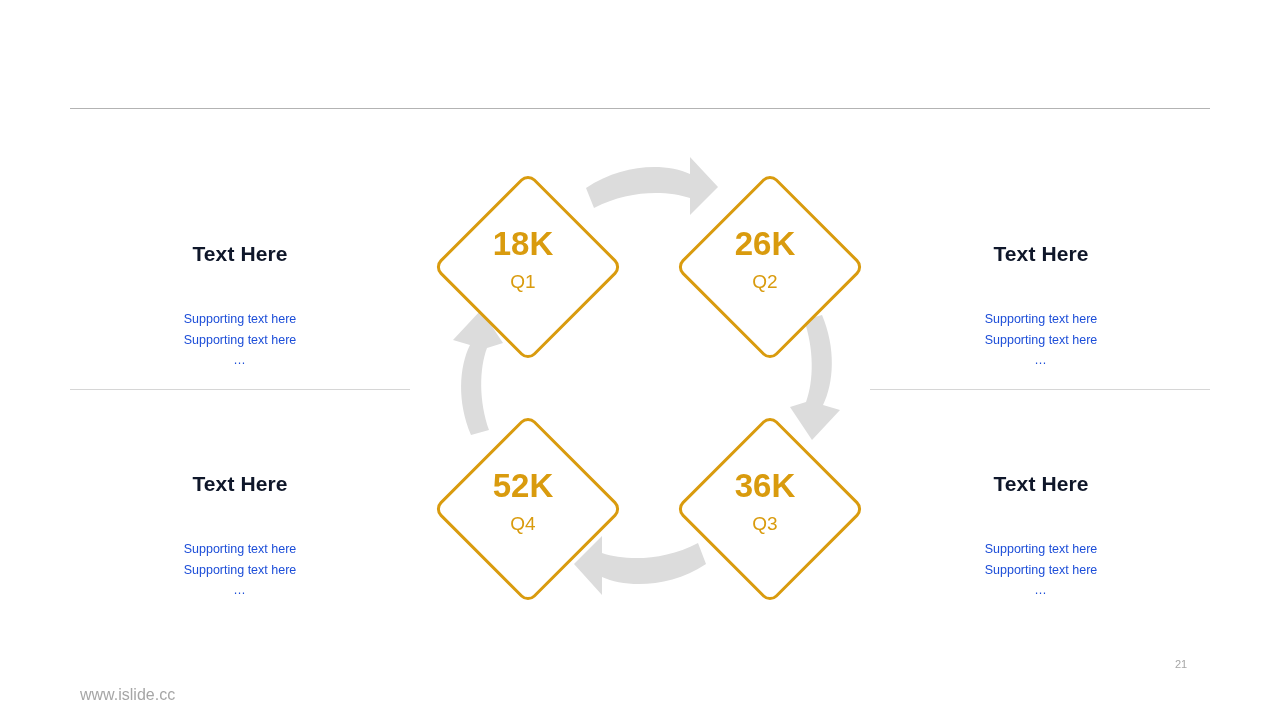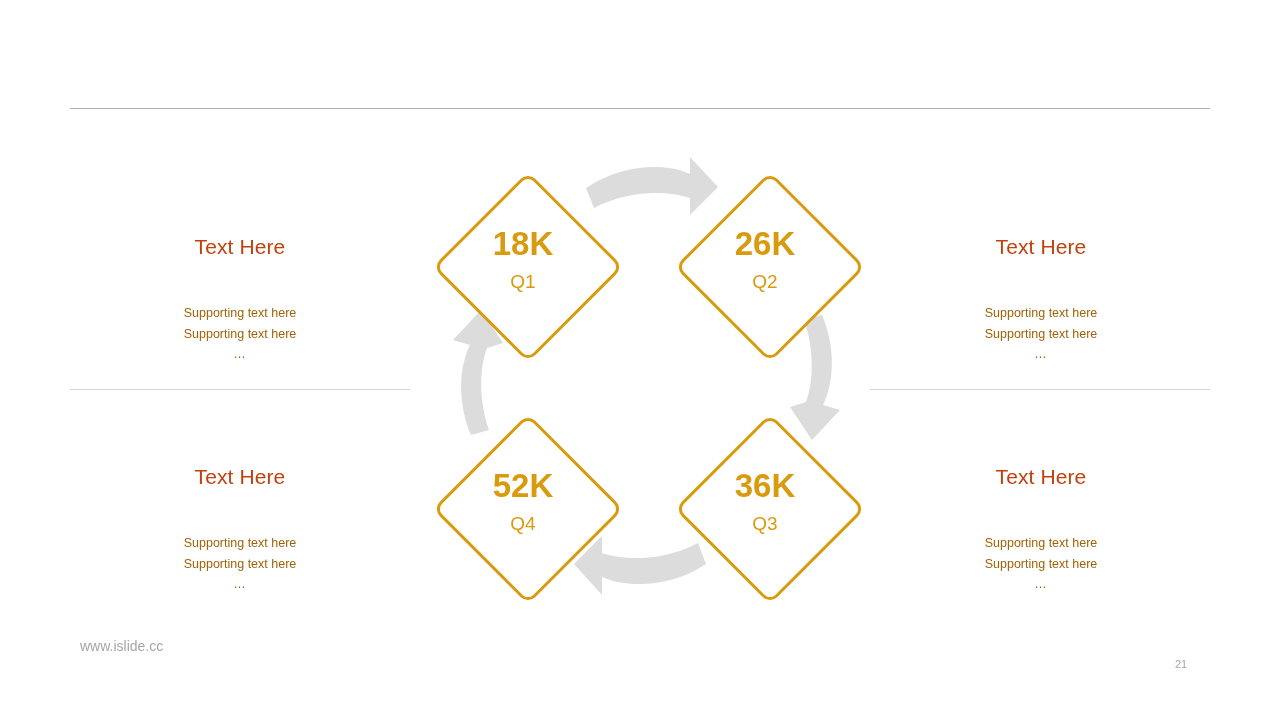--- a/index.html
+++ b/index.html
@@ -36,31 +36,31 @@
   .rule-mid-r   { left: 870px; top: 389px; width: 340px; }
 
   
   .textblock {
     position: absolute;
     width: 280px;
     text-align: center;
   }
   .tb-title {
     font-size: 21px;
-    font-weight: normal;
-    color: #c2410c;
+    font-weight: bold;
+    color: #0f172a;
     letter-spacing: 0.1px;
-    margin: 9px;
+    margin: 16px;
     line-height: 1.1;
   }
   .tb-body {
-    margin: 12px;
+    margin: 4px;
     font-size: 12.5px;
     line-height: 20.5px;
-    color: #a16207;
+    color: #1d4ed8;
     text-align: center;
   }
   .tb-body .ell {
     display: block;
     letter-spacing: 1px;
   }
   .tb-spacer { height: 24px; }
 
   .tb-tl { left: 100px;  top: 226px; }
   .tb-tr { left: 901px;  top: 226px; }
@@ -87,22 +87,22 @@
     font-family: "Liberation Sans", sans-serif;
     font-weight: normal;
     font-size: 19px;
     fill: #d99b0e;
   }
 
   
   .footer-url {
     position: absolute;
     left: 80px;
-    top: 638px;
-    font-size: 14px;
+    top: 686px;
+    font-size: 16px;
     color: #a6a6a6;
   }
   .footer-page {
     position: absolute;
     left: 1175px;
     top: 658px;
     width: 30px;
     text-align: left;
     font-size: 11px;
     color: #a6a6a6;

